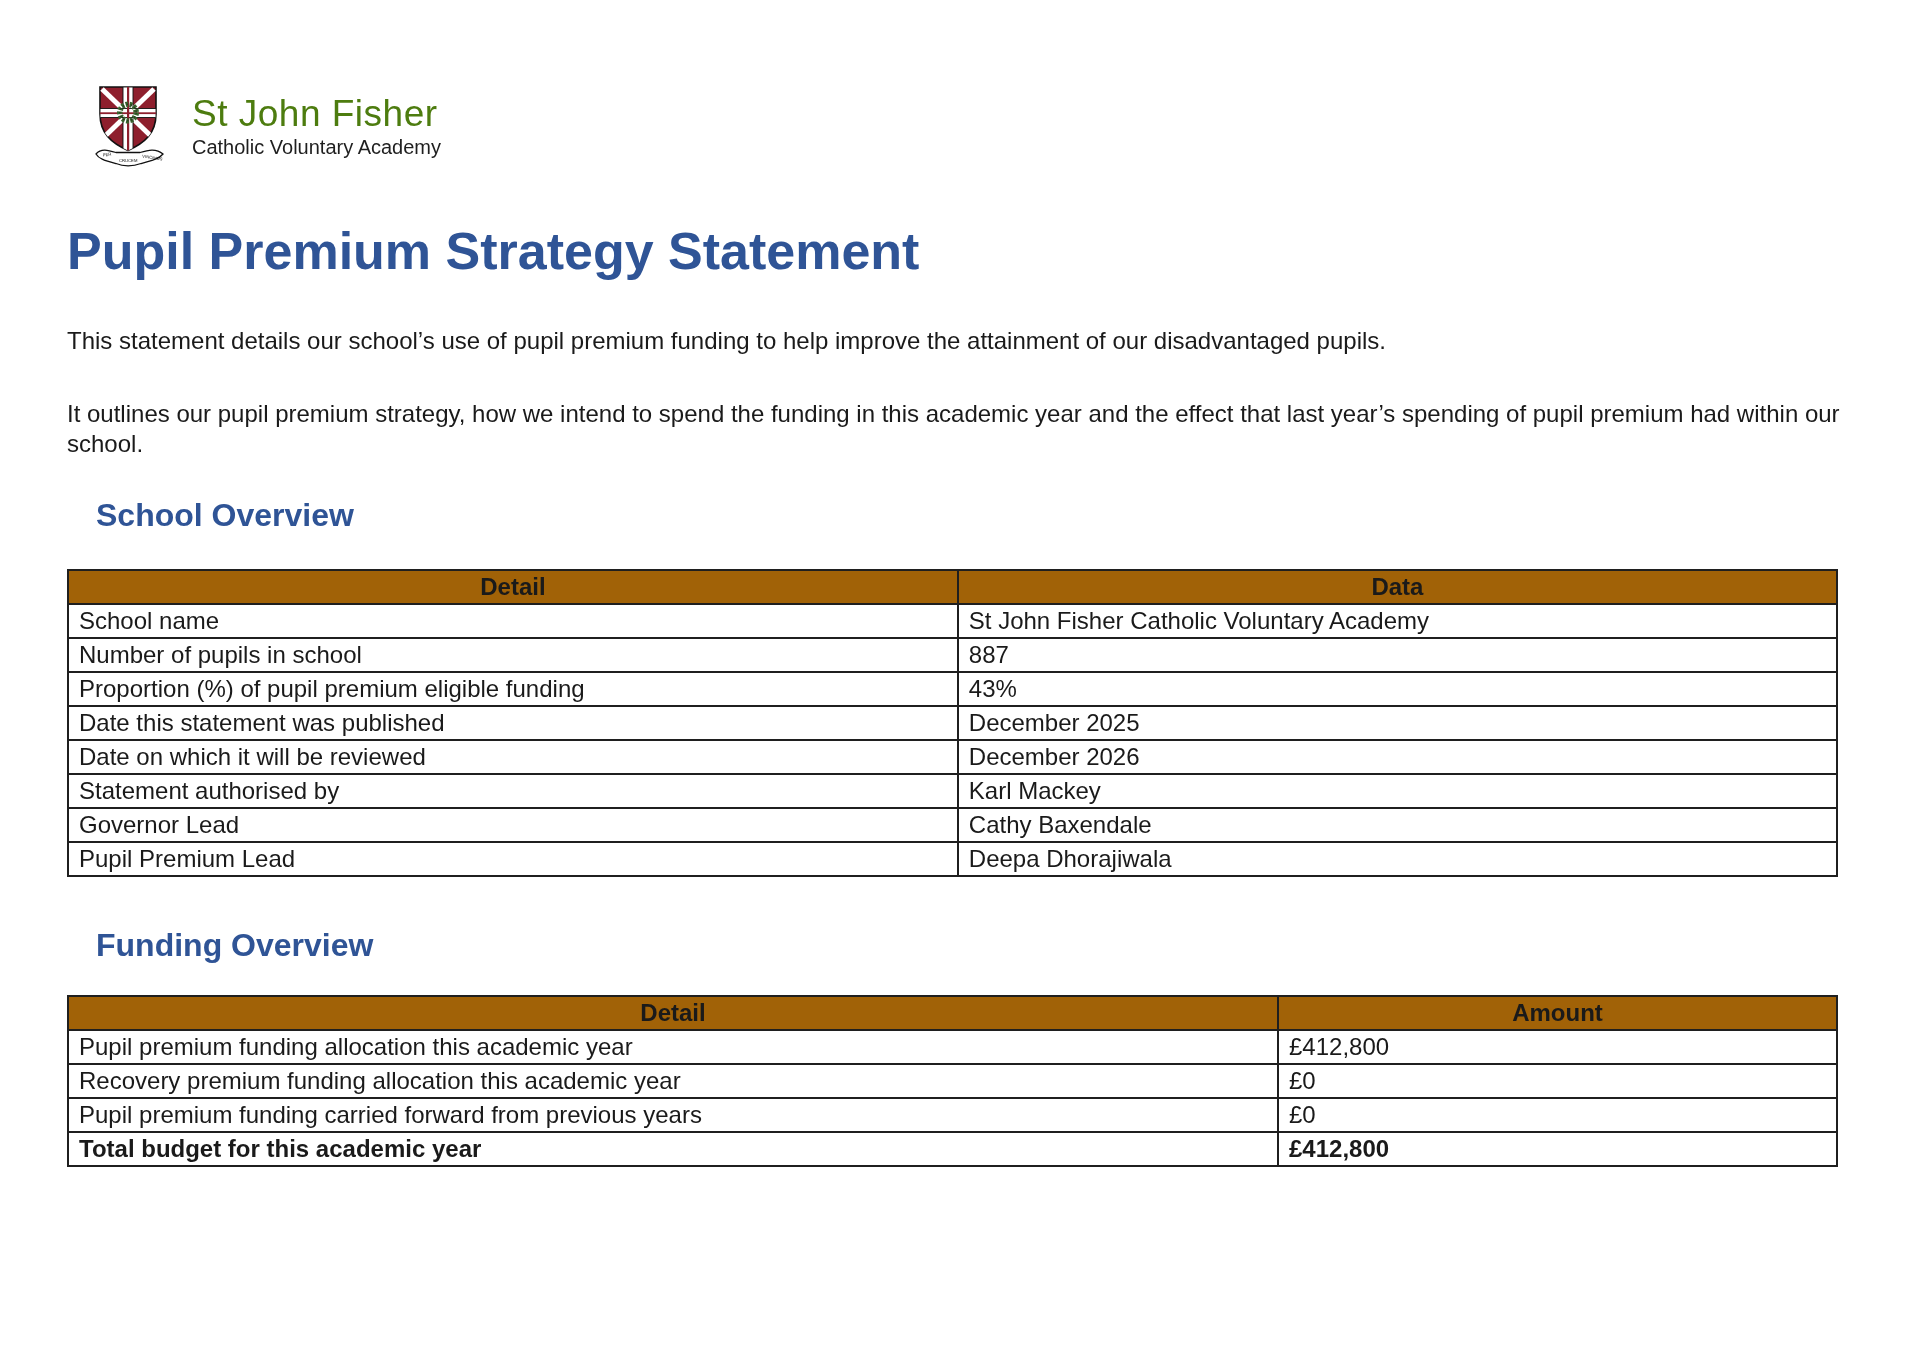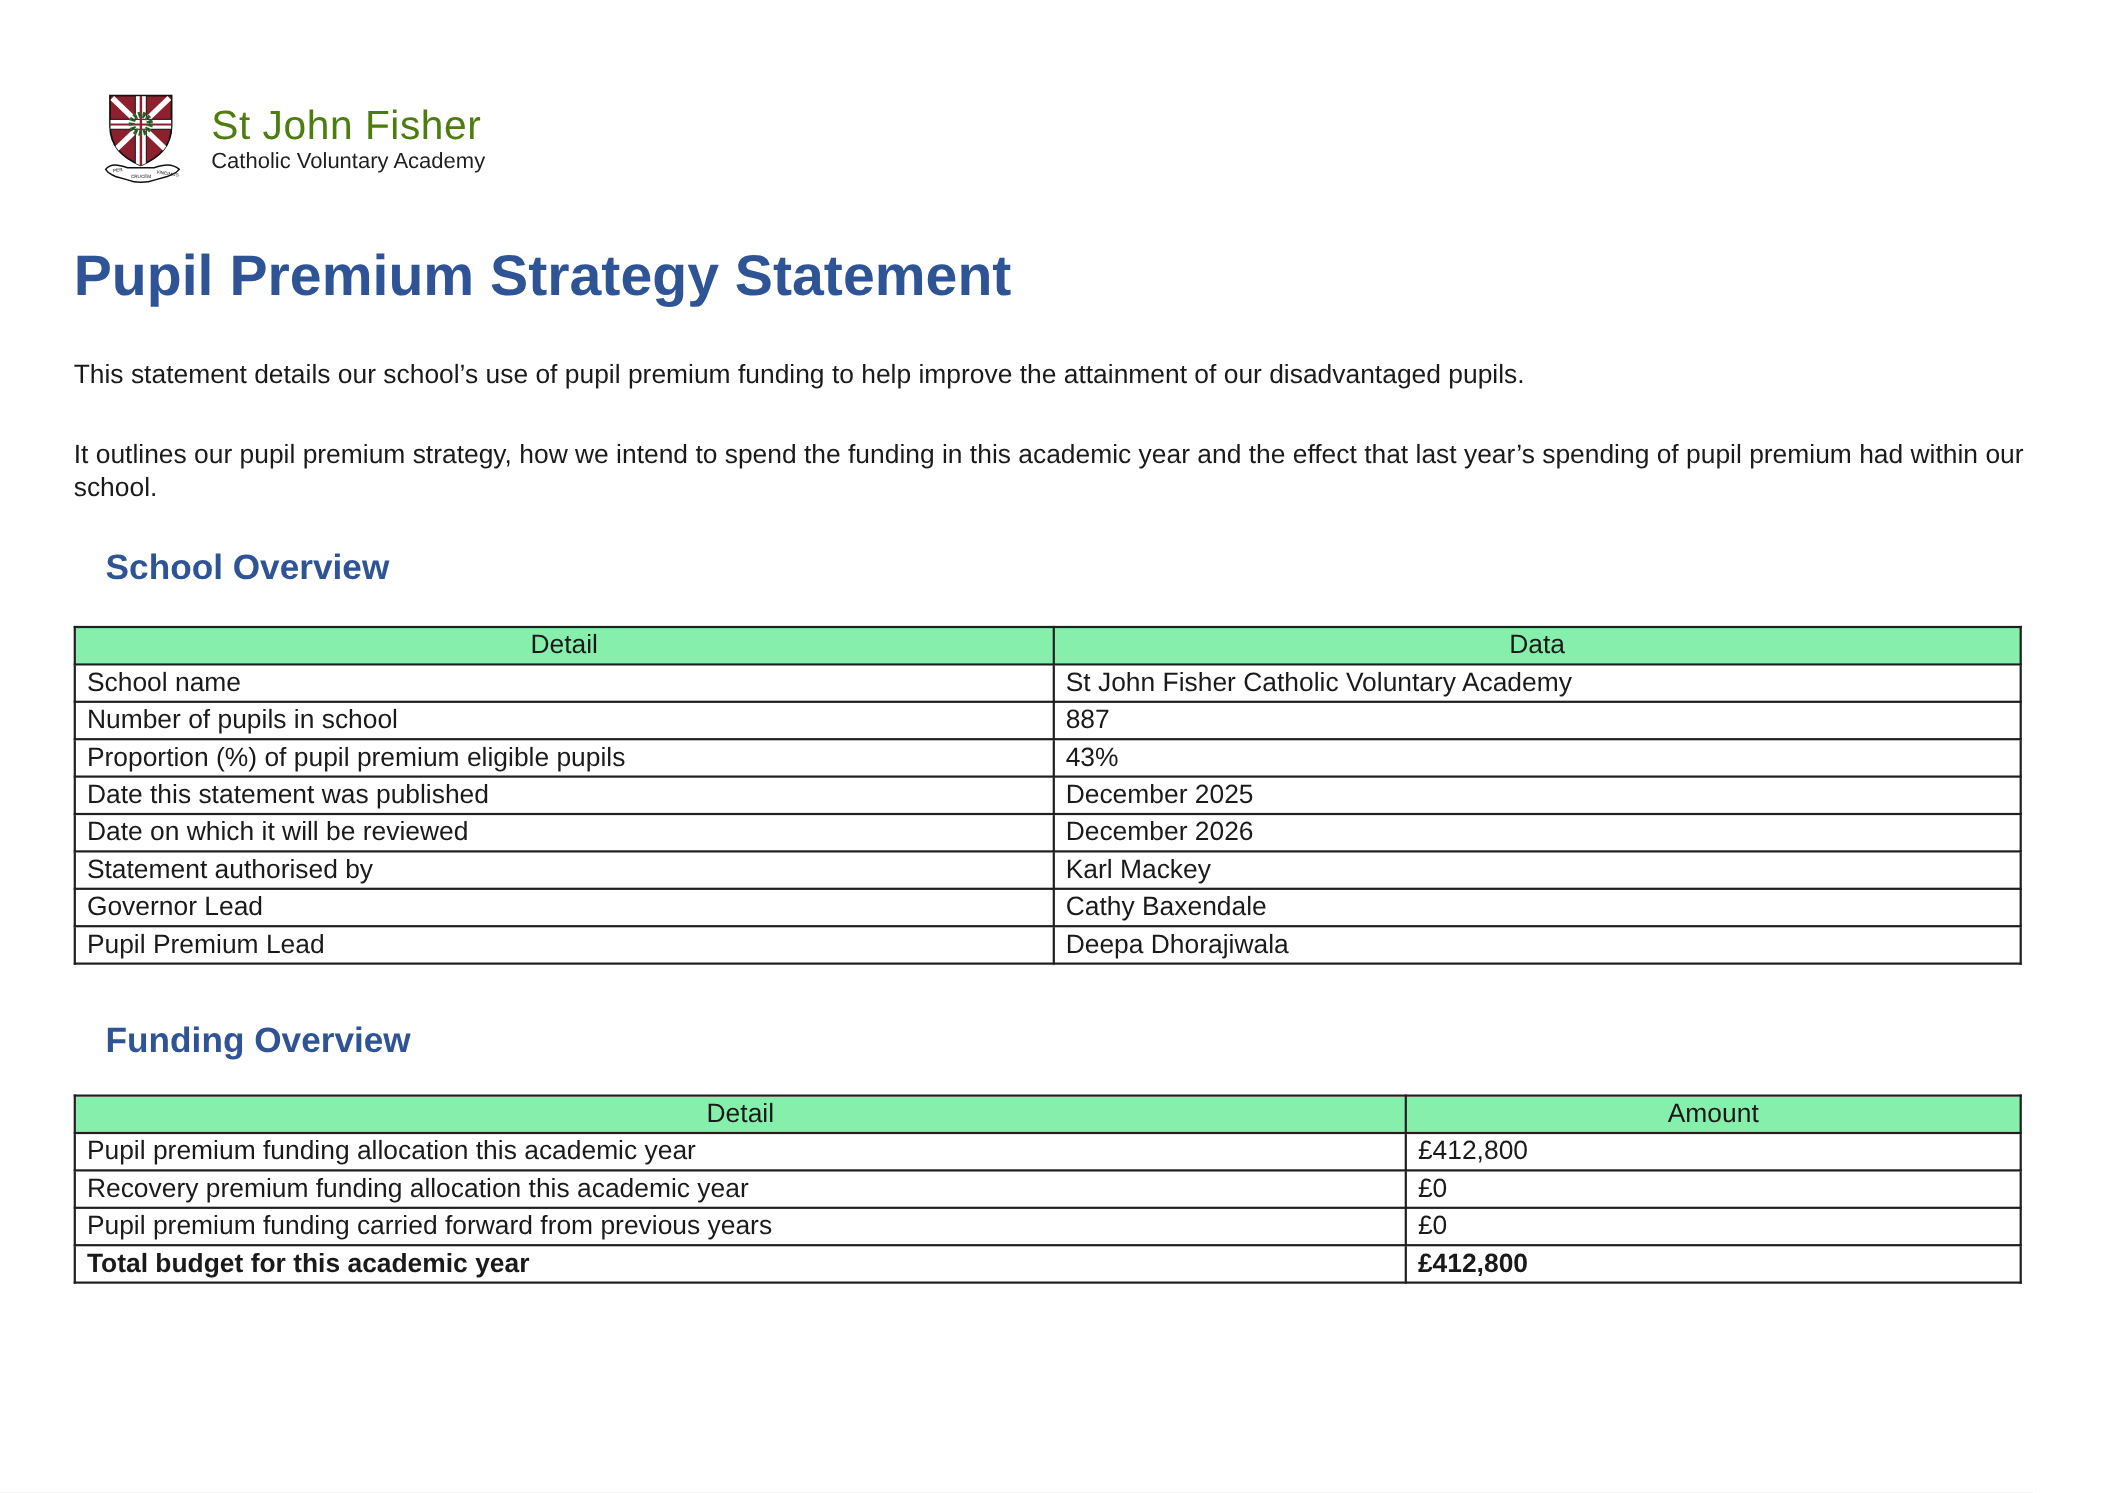--- a/index.html
+++ b/index.html
@@ -72,22 +72,22 @@
   }
   table.doc-table.funding { margin-top: 32px; }
   table.doc-table th, table.doc-table td {
     border: 2px solid #1f1f1f;
     padding: 1px 10px 2px 10px;
     vertical-align: middle;
     overflow: hidden;
     white-space: nowrap;
   }
   table.doc-table th {
-    background: #86efac;
-    font-weight: normal;
+    background: #a16207;
+    font-weight: bold;
     text-align: center;
     height: 30px;
   }
   table.doc-table td { height: 32px; text-align: left; }
   table.overview col.c1 { width: 50.3%; }
   table.overview col.c2 { width: 49.7%; }
   table.funding col.c1 { width: 68.4%; }
   table.funding col.c2 { width: 31.6%; }
   tr.total-row td { font-weight: bold; }
 </style>
@@ -156,21 +156,21 @@
     <tbody>
         <tr>
           <td>School name</td>
           <td>St John Fisher Catholic Voluntary Academy</td>
         </tr>
         <tr>
           <td>Number of pupils in school</td>
           <td>887</td>
         </tr>
         <tr>
-          <td>Proportion (%) of pupil premium eligible pupils</td>
+          <td>Proportion (%) of pupil premium eligible funding</td>
           <td>43%</td>
         </tr>
         <tr>
           <td>Date this statement was published</td>
           <td>December 2025</td>
         </tr>
         <tr>
           <td>Date on which it will be reviewed</td>
           <td>December 2026</td>
         </tr>

